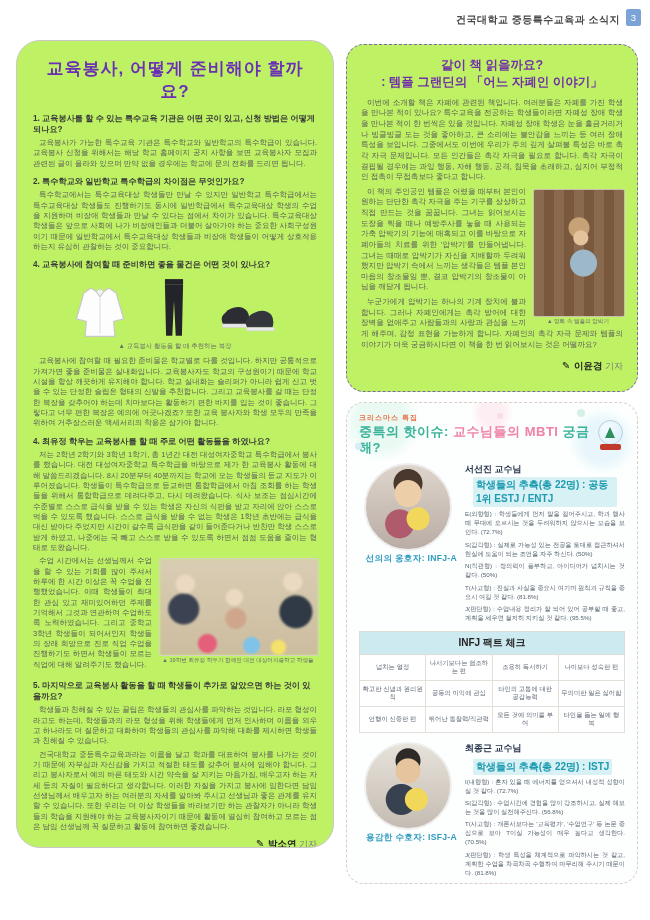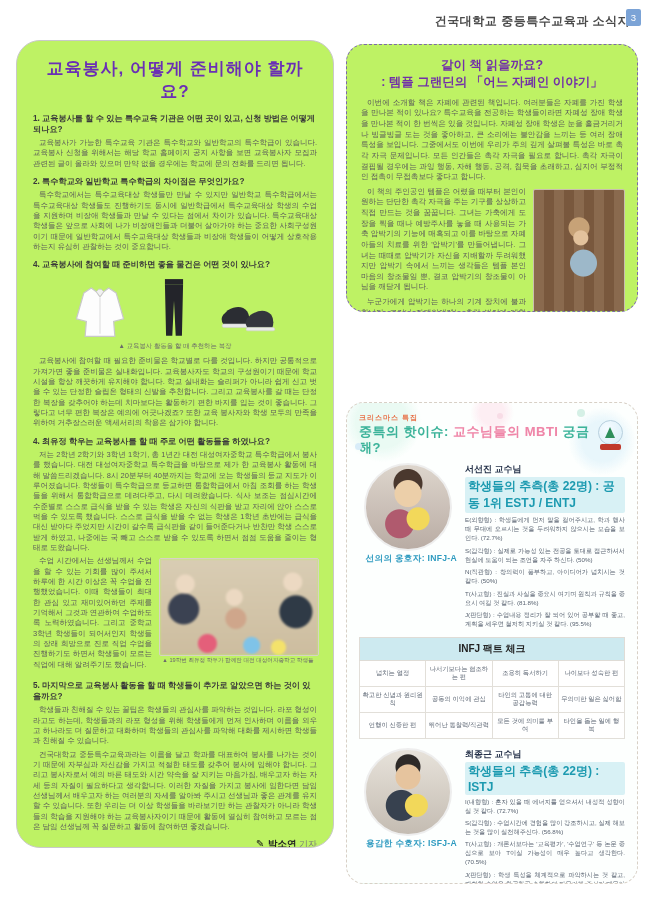--- a/index.html
+++ b/index.html
@@ -2,27 +2,27 @@
 <html><head>
 <meta charset="utf-8">
 <style>
   html,body{margin:0;padding:0;}
   body{
     width:650px;height:920px;position:relative;background:#ffffff;
     font-family:"Liberation Sans","DejaVu Sans",sans-serif;color:#444;
     overflow:hidden;
   }
   
-  .page-header{position:absolute;top:13px;right:20px;font-size:12px;font-weight:bold;color:#4a4a4a;letter-spacing:.5px;}
+  .page-header{position:absolute;top:13px;right:30px;font-size:10px;font-weight:bold;color:#4a4a4a;letter-spacing:.5px;}
   .page-num{position:absolute;top:9px;right:9px;width:15px;height:17px;background:#7ba3d6;color:#fff;
     font-size:9.5px;display:flex;align-items:center;justify-content:center;border-radius:2px;}
   
   .rounded-box{position:absolute;box-sizing:border-box;background:#bef264;overflow:hidden;}
   #left-box{left:16px;top:40px;width:318px;height:808px;border:1.5px solid #c9c9c9;border-radius:24px;padding:12px 16px;}
-  #book-box{left:346px;top:44px;width:292px;height:268px;border:1.5px dashed #7d6aa8;border-radius:18px;padding:8px 14px;}
+  #book-box{left:346px;top:44px;width:292px;height:348px;border:1.5px dashed #7d6aa8;border-radius:18px;padding:8px 14px;}
   #mbti-box{left:346px;top:402px;width:292px;height:482px;border:1.5px dashed #d8d0c6;border-radius:18px;padding:8px 12px;
     background:
       radial-gradient(circle at 12% 4%, #eafaf3 0 26px, rgba(255,255,255,0) 40px),
       radial-gradient(circle at 88% 8%, #e8f6fb 0 20px, rgba(255,255,255,0) 34px),
       radial-gradient(circle at 50% 2%, #fdeef3 0 12px, rgba(255,255,255,0) 22px),
       #fdfffe;}
   
   .l-title{text-align:center;color:#6a2fb5;font-size:17px;font-weight:bold;letter-spacing:1px;margin:4px 0 10px;}
   .q-head{font-size:8.2px;font-weight:bold;color:#3a3a3a;margin:7px 0 3px;line-height:1.35;}
   .body-p{font-size:7.5px;line-height:1.38;color:#5a5a5a;text-align:justify;margin:0 0 3px;text-indent:6px;}
@@ -81,22 +81,22 @@
   .prof-photo.p2{
     background:
       radial-gradient(circle at 50% 32%, #e6c49e 0 12px, rgba(0,0,0,0) 13px),
       radial-gradient(circle at 50% 20%, #2e2a28 0 12px, rgba(0,0,0,0) 13px),
       radial-gradient(circle at 60% 66%, #f2d85a 0 11px, rgba(0,0,0,0) 12px),
       radial-gradient(circle at 42% 66%, #37414f 0 15px, rgba(0,0,0,0) 16px),
       linear-gradient(#e7e2da,#c4bcb2);}
   .prof-label{font-size:8.6px;font-weight:bold;color:#2e9bc0;letter-spacing:.3px;}
   .prof-right{flex:1;min-width:0;}
   .prof-name{font-size:9px;font-weight:bold;color:#25324a;margin:2px 0 1px;}
-  .prof-guess{display:inline-block;background:#d8f1f5;color:#1c9ab0;font-weight:bold;font-size:12px;
-    padding:1px 3px;margin:0 0 3px;border-radius:2px;}
+  .prof-guess{display:inline-block;background:#d8f1f5;color:#1c9ab0;font-weight:bold;font-size:10px;
+    padding:1px 3px;margin:0 8px 3px;border-radius:2px;}
   .trait{font-size:6.2px;line-height:1.45;color:#5a6472;margin:0 0 3.5px;text-align:justify;}
   table.fact{width:100%;border-collapse:collapse;margin:3px 0 7px;table-layout:fixed;}
   table.fact th{background:#cdeaf0;color:#222;font-size:10px;font-weight:bold;padding:4px 14px;border:1px solid #dfdcd6;margin-top:12px;}
   table.fact td{border:1px solid #e2dfd9;background:#fff;font-size:6.3px;color:#5a6472;
     text-align:center;padding:4px 2px;line-height:1.35;}
   .dot{position:absolute;border-radius:50%;pointer-events:none;}
 </style>
 </head>
 <body>
 
@@ -158,21 +158,21 @@
 <div id="book-box" class="rounded-box">
   <div class="b-title">
     <div>같이 책 읽을까요?</div>
     <div>: 템플 그랜딘의 「어느 자폐인 이야기」</div>
   </div>
   <p class="book-p">이번에 소개할 책은 자폐에 관련된 책입니다. 여러분들은 자폐를 가진 학생을 만나본 적이 있나요? 특수교육을 전공하는 학생들이라면 자폐성 장애 학생을 만나본 적이 한 번씩은 있을 것입니다. 자폐성 장애 학생은 눈을 흘금거리거나 빙글빙글 도는 것을 좋아하고, 큰 소리에는 불안감을 느끼는 등 여러 장애 특성을 보입니다. 그중에서도 이번에 우리가 주의 깊게 살펴볼 특성은 바로 촉각 자극 문제입니다. 모든 인간들은 촉각 자극을 필요로 합니다. 촉각 자극이 결핍될 경우에는 과잉 행동, 자해 행동, 공격, 침묵을 초래하고, 심지어 부정적인 접촉이 무접촉보다 좋다고 합니다.</p>
   <div class="machine-wrap">
     <div class="machine-photo"></div>
     <div class="float-caption">▲ 영화 속 템플의 압박기</div>
   </div>
-  <p class="book-p">이 책의 주인공인 템플은 어렸을 때부터 본인이 원하는 단단한 촉각 자극을 주는 기구를 상상하고 직접 만드는 것을 꿈꿉니다. 그녀는 가축에게 도장을 찍을 때나 예방주사를 놓을 때 사용되는 가축 압박기의 기능에 매혹되고 이를 바탕으로 자폐아들의 치료를 위한 '압박기'를 만들어냅니다. 그녀는 때때로 압박기가 자신을 지배할까 두려워했지만 압박기 속에서 느끼는 생각들은 템플 본인 마음의 창조물일 뿐, 결코 압박기의 창조물이 아님을 깨닫게 됩니다.</p>
+  <p class="book-p">이 책의 주인공인 템플은 어렸을 때부터 본인이 원하는 단단한 촉각 자극을 주는 기구를 상상하고 직접 만드는 것을 꿈꿉니다. 그녀는 읽어보시는 도장을 찍을 때나 예방주사를 놓을 때 사용되는 가축 압박기의 기능에 매혹되고 이를 바탕으로 자폐아들의 치료를 위한 '압박기'를 만들어냅니다. 그녀는 때때로 압박기가 자신을 지배할까 두려워했지만 압박기 속에서 느끼는 생각들은 템플 본인 마음의 창조물일 뿐, 결코 압박기의 창조물이 아님을 깨닫게 됩니다.</p>
   <p class="book-p">누군가에게 압박기는 하나의 기계 장치에 불과합니다. 그러나 자폐인에게는 촉각 방어에 대한 장벽을 없애주고 사람들과의 사랑과 관심을 느끼게 해주며, 감정 표현을 가능하게 합니다. 자폐인의 촉각 자극 문제와 템플의 이야기가 더욱 궁금하시다면 이 책을 한 번 읽어보시는 것은 어떨까요?</p>
   <div style="clear:both"></div>
   <div class="byline">
     <span class="pen">✎</span>
     <b>이윤경</b>
     <span>기자</span>
   </div>
 </div>
 
 <div id="mbti-box" class="rounded-box">

